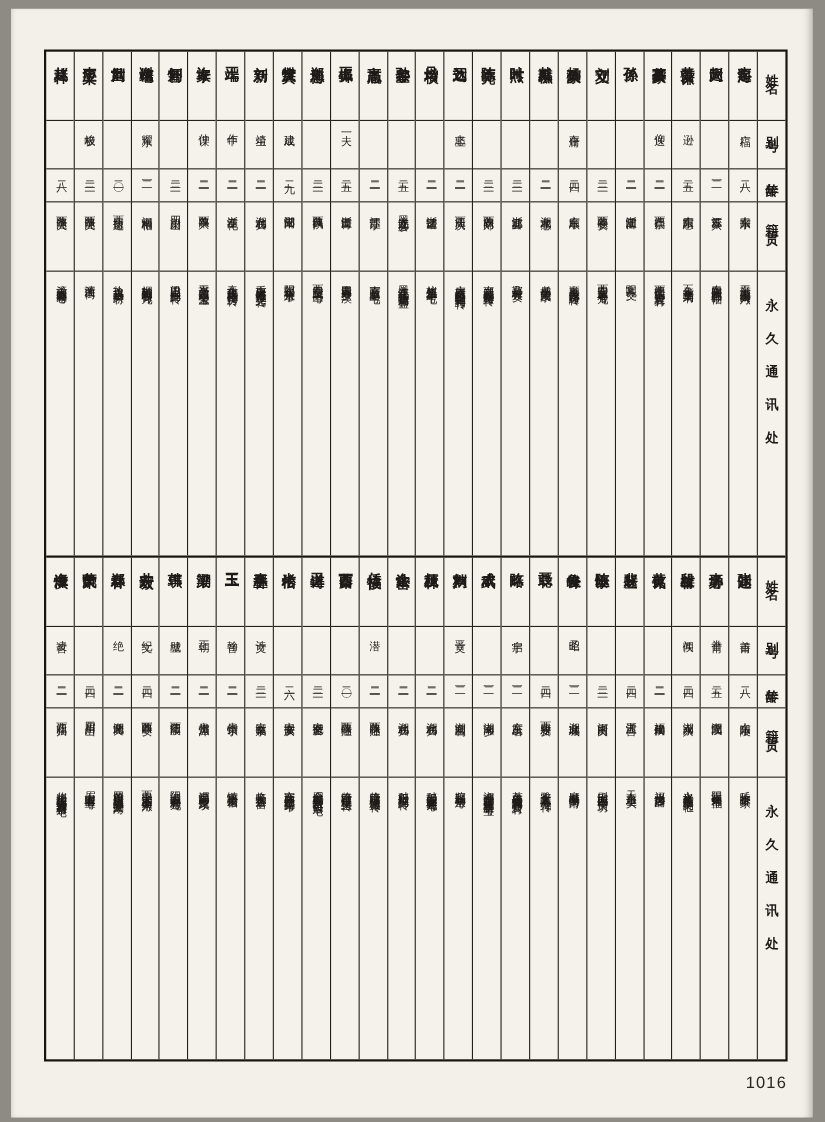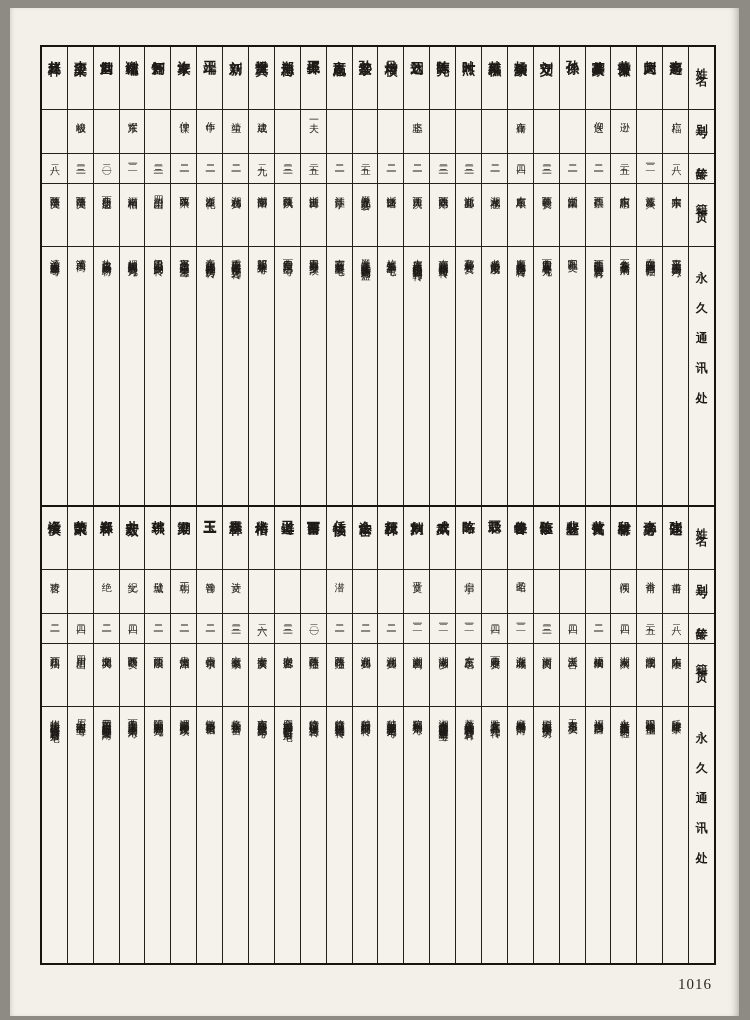--- a/index.html
+++ b/index.html
@@ -59,21 +59,21 @@
   .cell.origin  { height:63px; padding-top:4px; font-size:10px; }
   .cell.address { flex:1 1 auto; border-bottom:none; padding-top:4px; padding-bottom:3px; font-size:10px; }
   .header-col .cell-inner { font-weight:bold; font-size:12px; }
   .header-col .cell.name .cell-inner   { padding-top:8px; letter-spacing:6px; }
   .header-col .cell.alias .cell-inner  { letter-spacing:4px; }
   .header-col .cell.origin .cell-inner { padding-top:6px; letter-spacing:8px; }
   .header-col .cell.address .cell-inner{ padding-top:10px; letter-spacing:30px; }
   .page-number {
     position:absolute;
     left:668px; top:968px;
-    font-family:Liberation Serif, serif;
+    font-family:Liberation Sans, sans-serif;
     font-size:15px;
     color:#2a2822;
     letter-spacing:1px;
   }
 </style>
 </head>
 <body>
 
 <div class="page">
   <div class="tables" id="tables">

